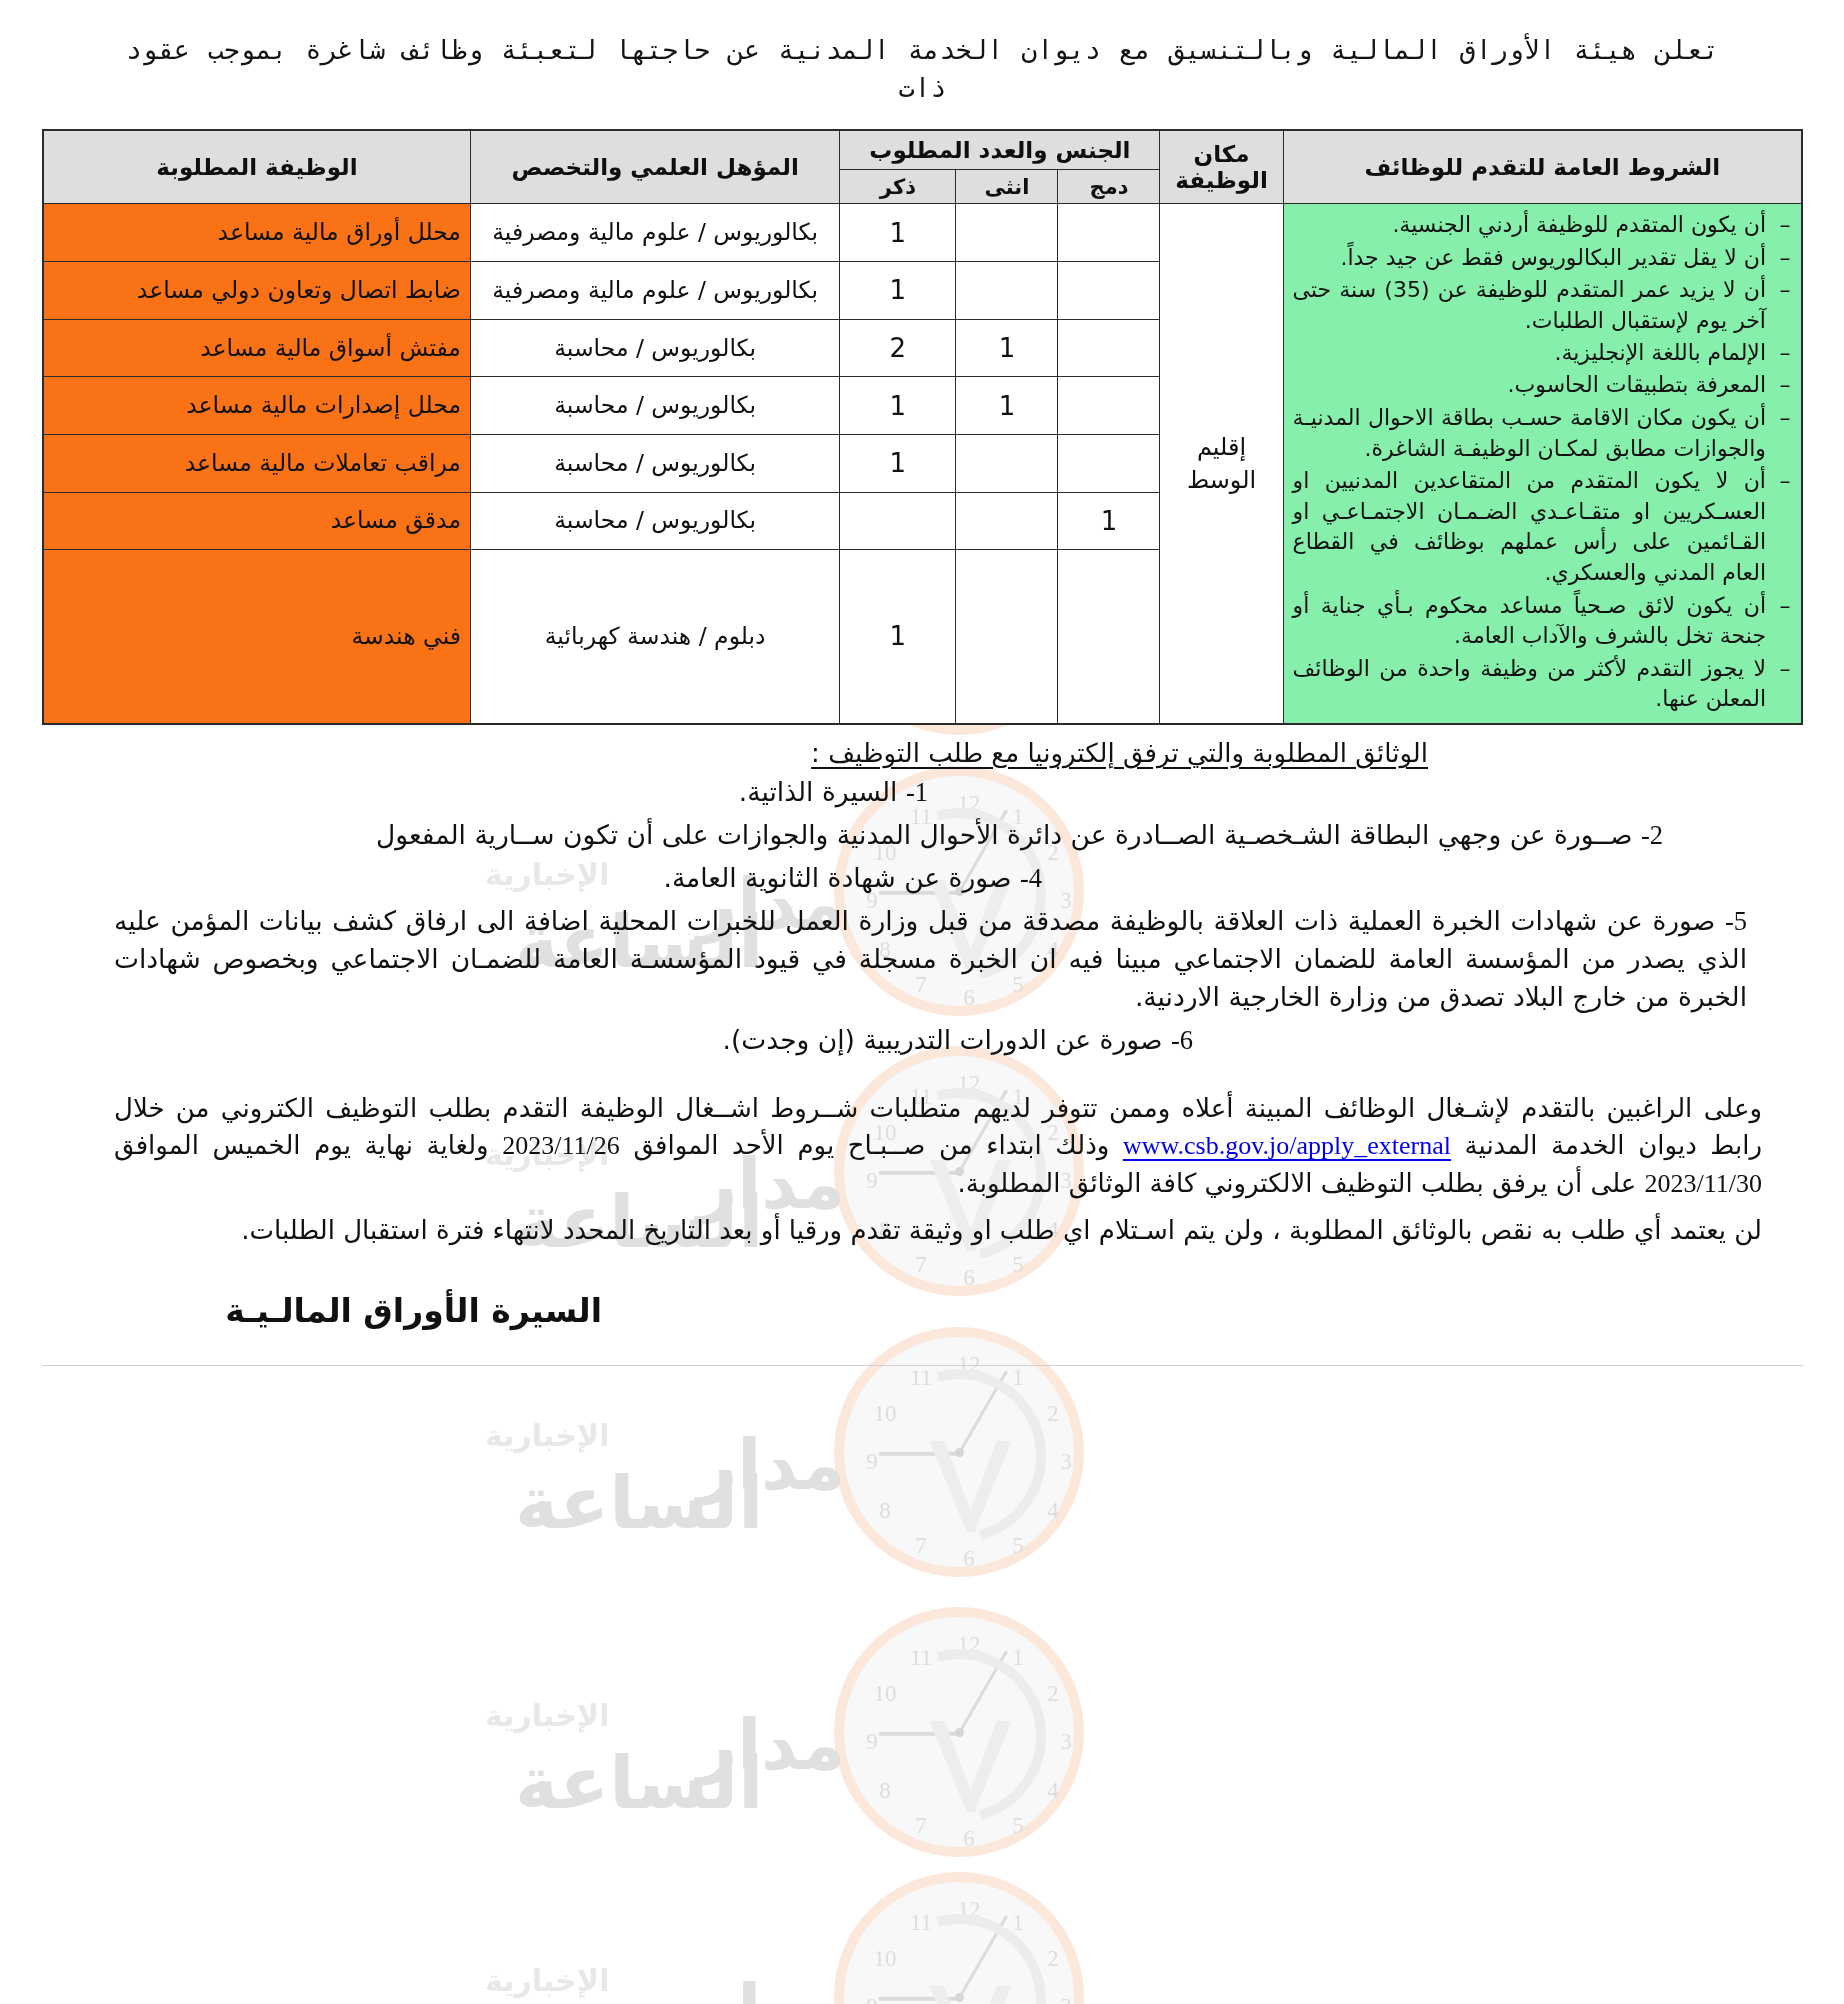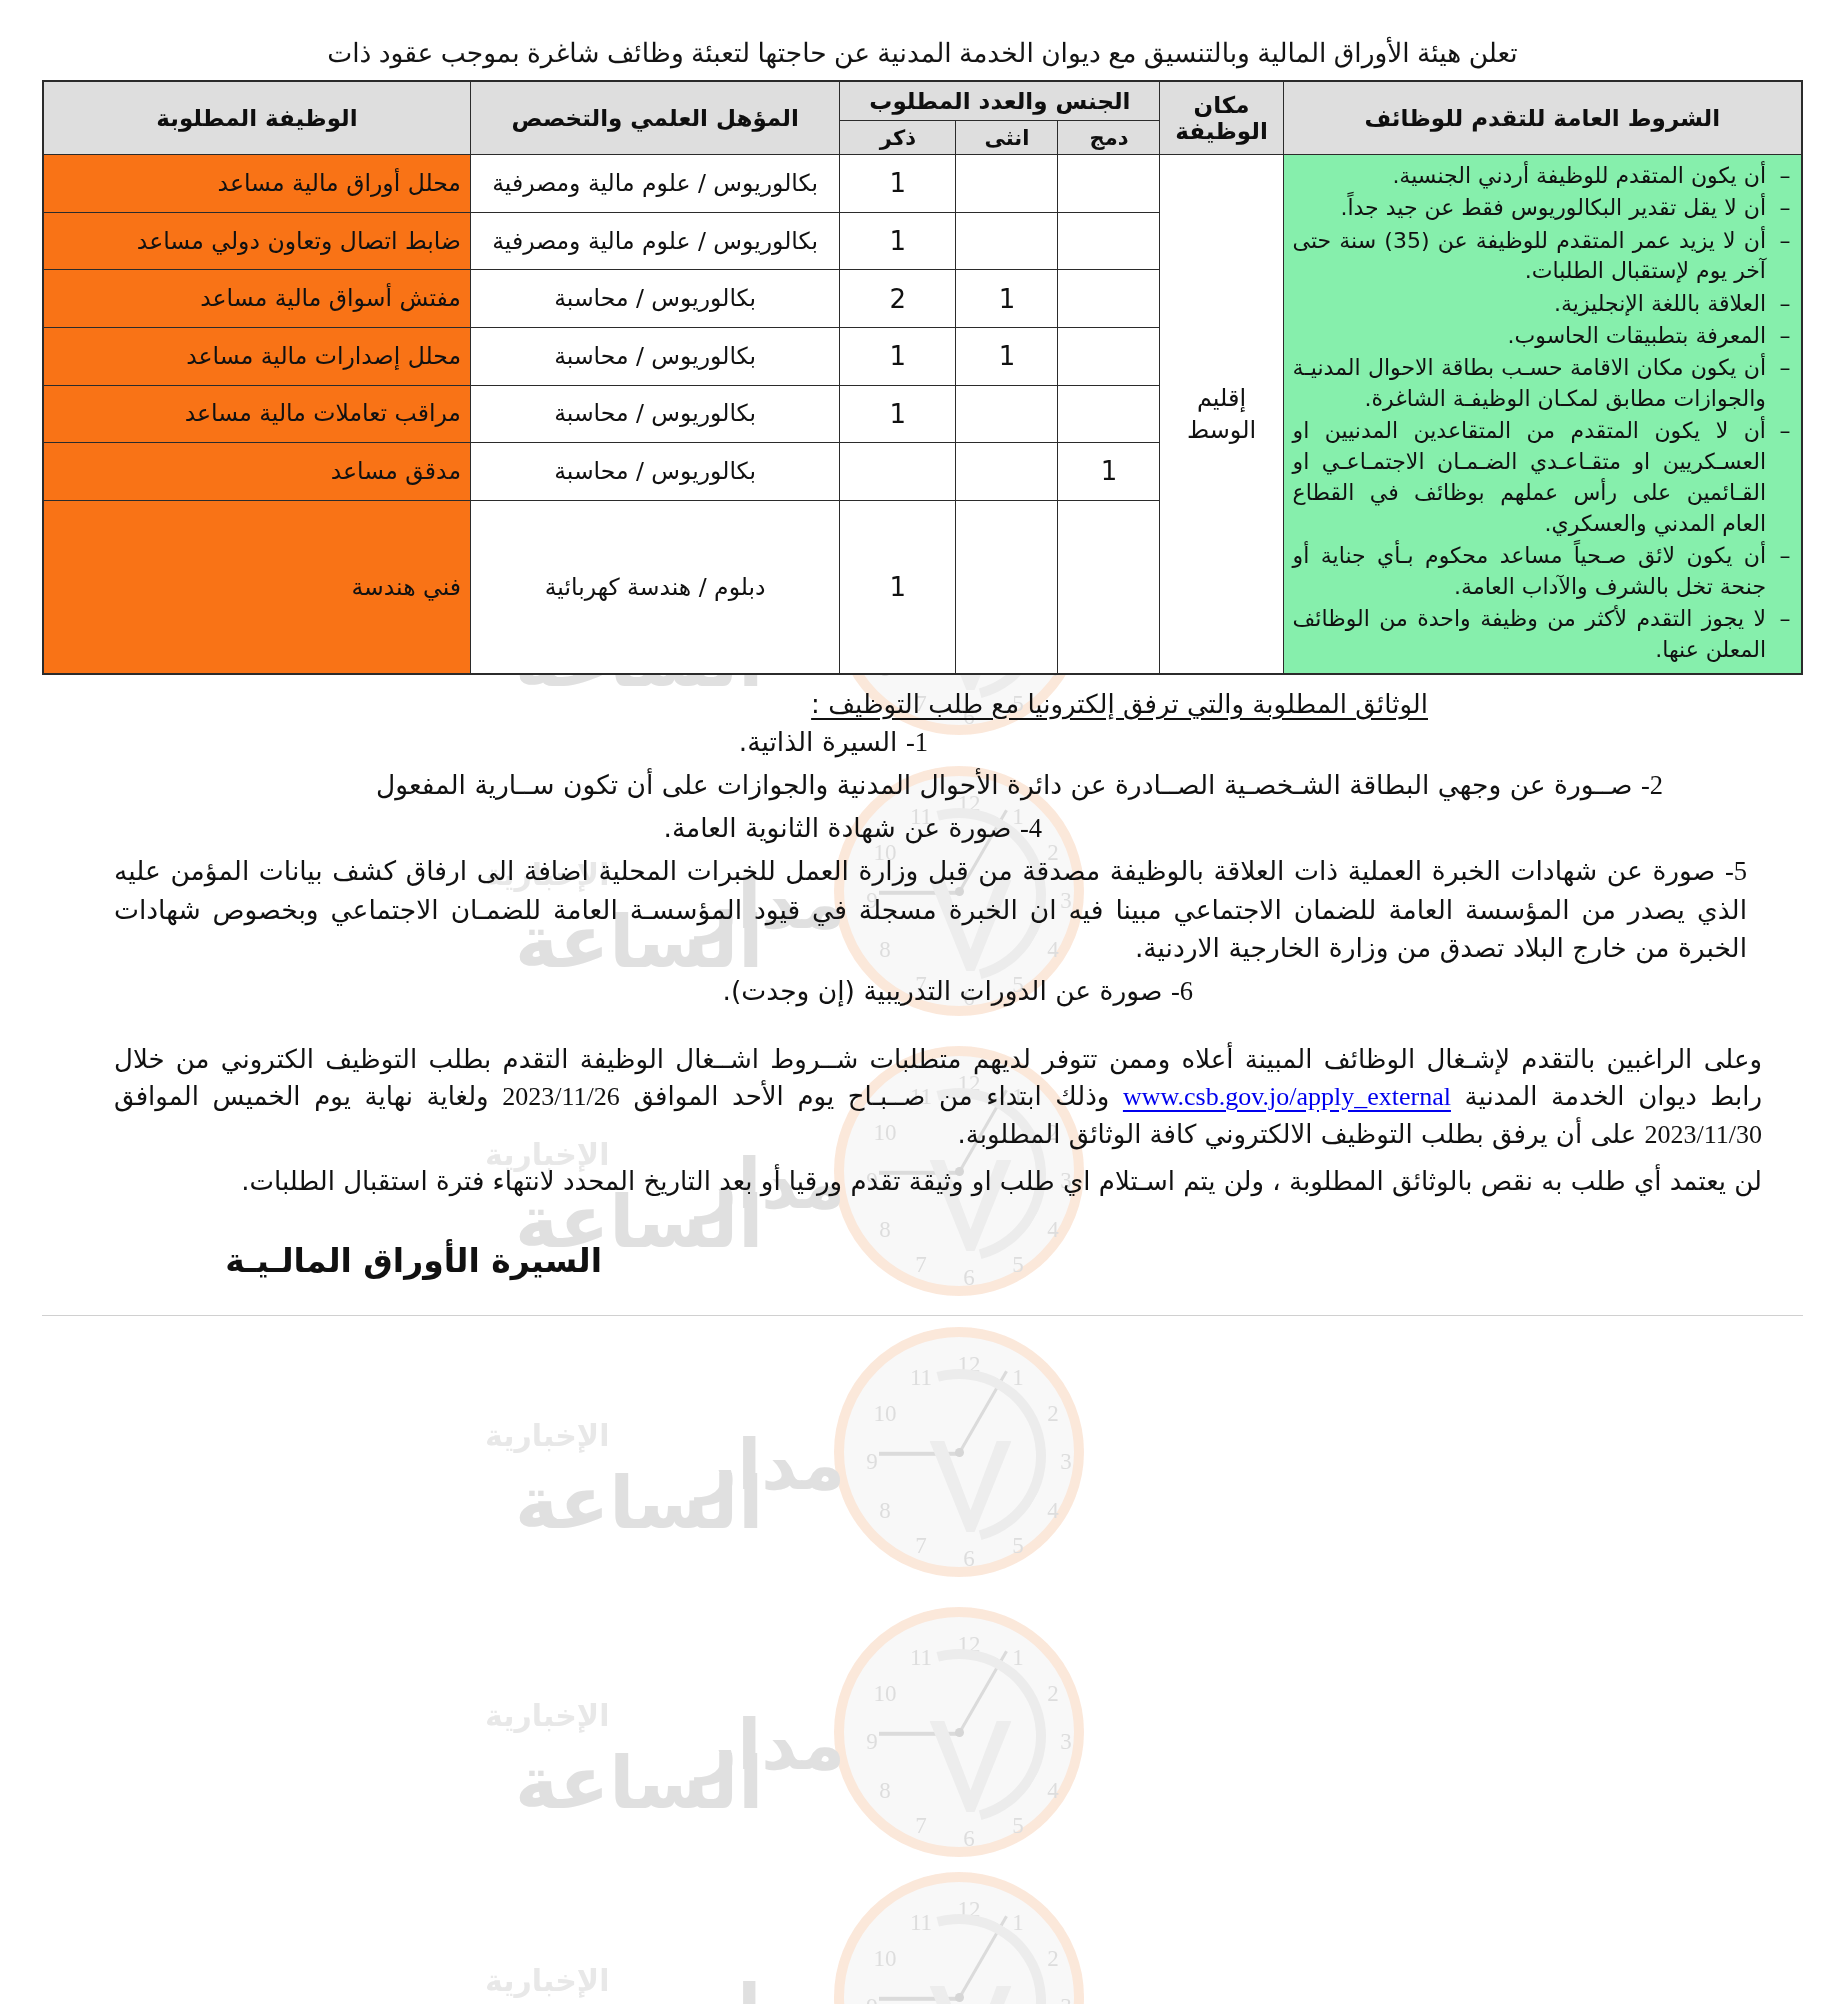--- a/index.html
+++ b/index.html
@@ -110,23 +110,23 @@
   }
 
   
   #content {
     position: relative;
     z-index: 2;
     padding: 0;
   }
 
   .intro {
-    margin: 0;
-    padding: 34px 114px 0 114px;
-    font-family: Liberation Sans, sans-serif;
+    margin: 12px;
+    padding: 21px 114px 0 114px;
+    font-family: Liberation Mono, monospace;
     font-size: 26.5px;
     line-height: 1.45;
     text-align: justify;
     text-align-last: center;
     color: #141414;
   }
   .intro .line2 { display: block; }
 
   
   .tbl-wrap {
@@ -498,21 +498,21 @@
         </tr>
       </thead>
       <tbody>
 
         <tr>
           <td class="cond" rowspan="7">
             <ul>
               <li>أن يكون المتقدم للوظيفة أردني الجنسية.</li>
               <li>أن لا يقل تقدير  البكالوريوس فقط عن جيد جداً.</li>
               <li>أن لا يزيد عمر المتقدم للوظيفة عن (35) سنة حتى آخر يوم لإستقبال الطلبات.</li>
-              <li>العلاقة باللغة الإنجليزية.</li>
+              <li>الإلمام باللغة الإنجليزية.</li>
               <li>المعرفة بتطبيقات الحاسوب.</li>
               <li>أن يكون مكان الاقامة حسـب بطاقة الاحوال المدنيـة والجوازات مطابق لمكـان الوظيفـة الشاغرة.</li>
               <li>أن لا يكون المتقدم  من المتقاعدين المدنيين او العسـكريين او متقـاعـدي الضـمـان الاجتمـاعـي او القـائمين على رأس عملهم بوظائف في القطاع العام المدني والعسكري.</li>
               <li>أن يكون لائق صـحياً مساعد محكوم بـأي جناية أو جنحة تخل بالشرف والآداب العامة.</li>
               <li>لا يجوز التقدم لأكثر من وظيفة واحدة من الوظائف المعلن عنها.</li>
             </ul>
           </td>
           <td class="place" rowspan="7">إقليم الوسط</td>
           <td class="num"></td>
           <td class="num"></td>

